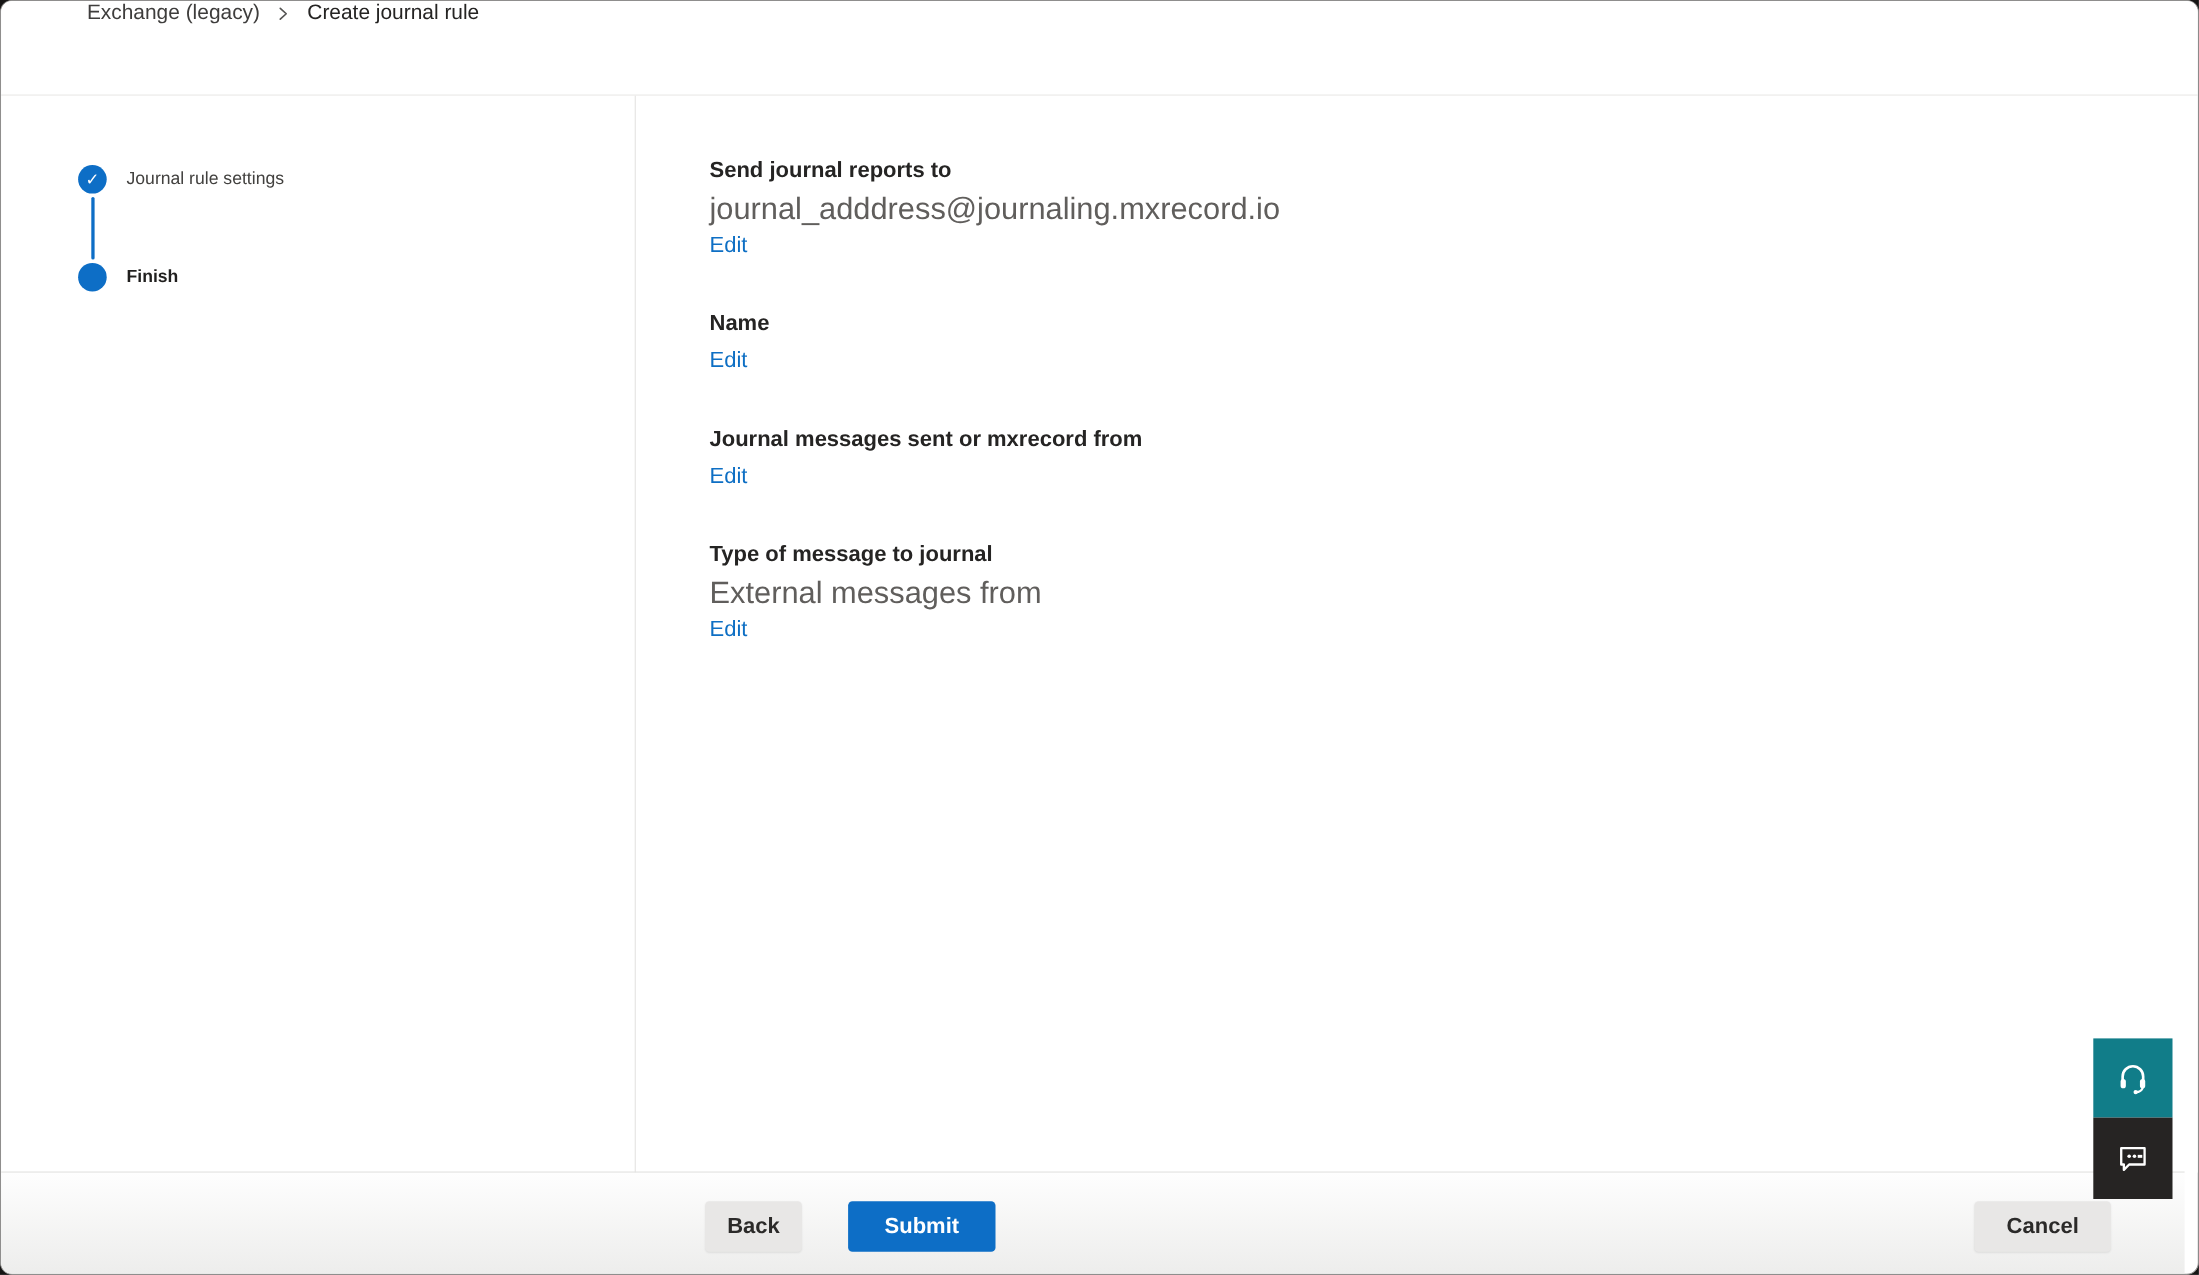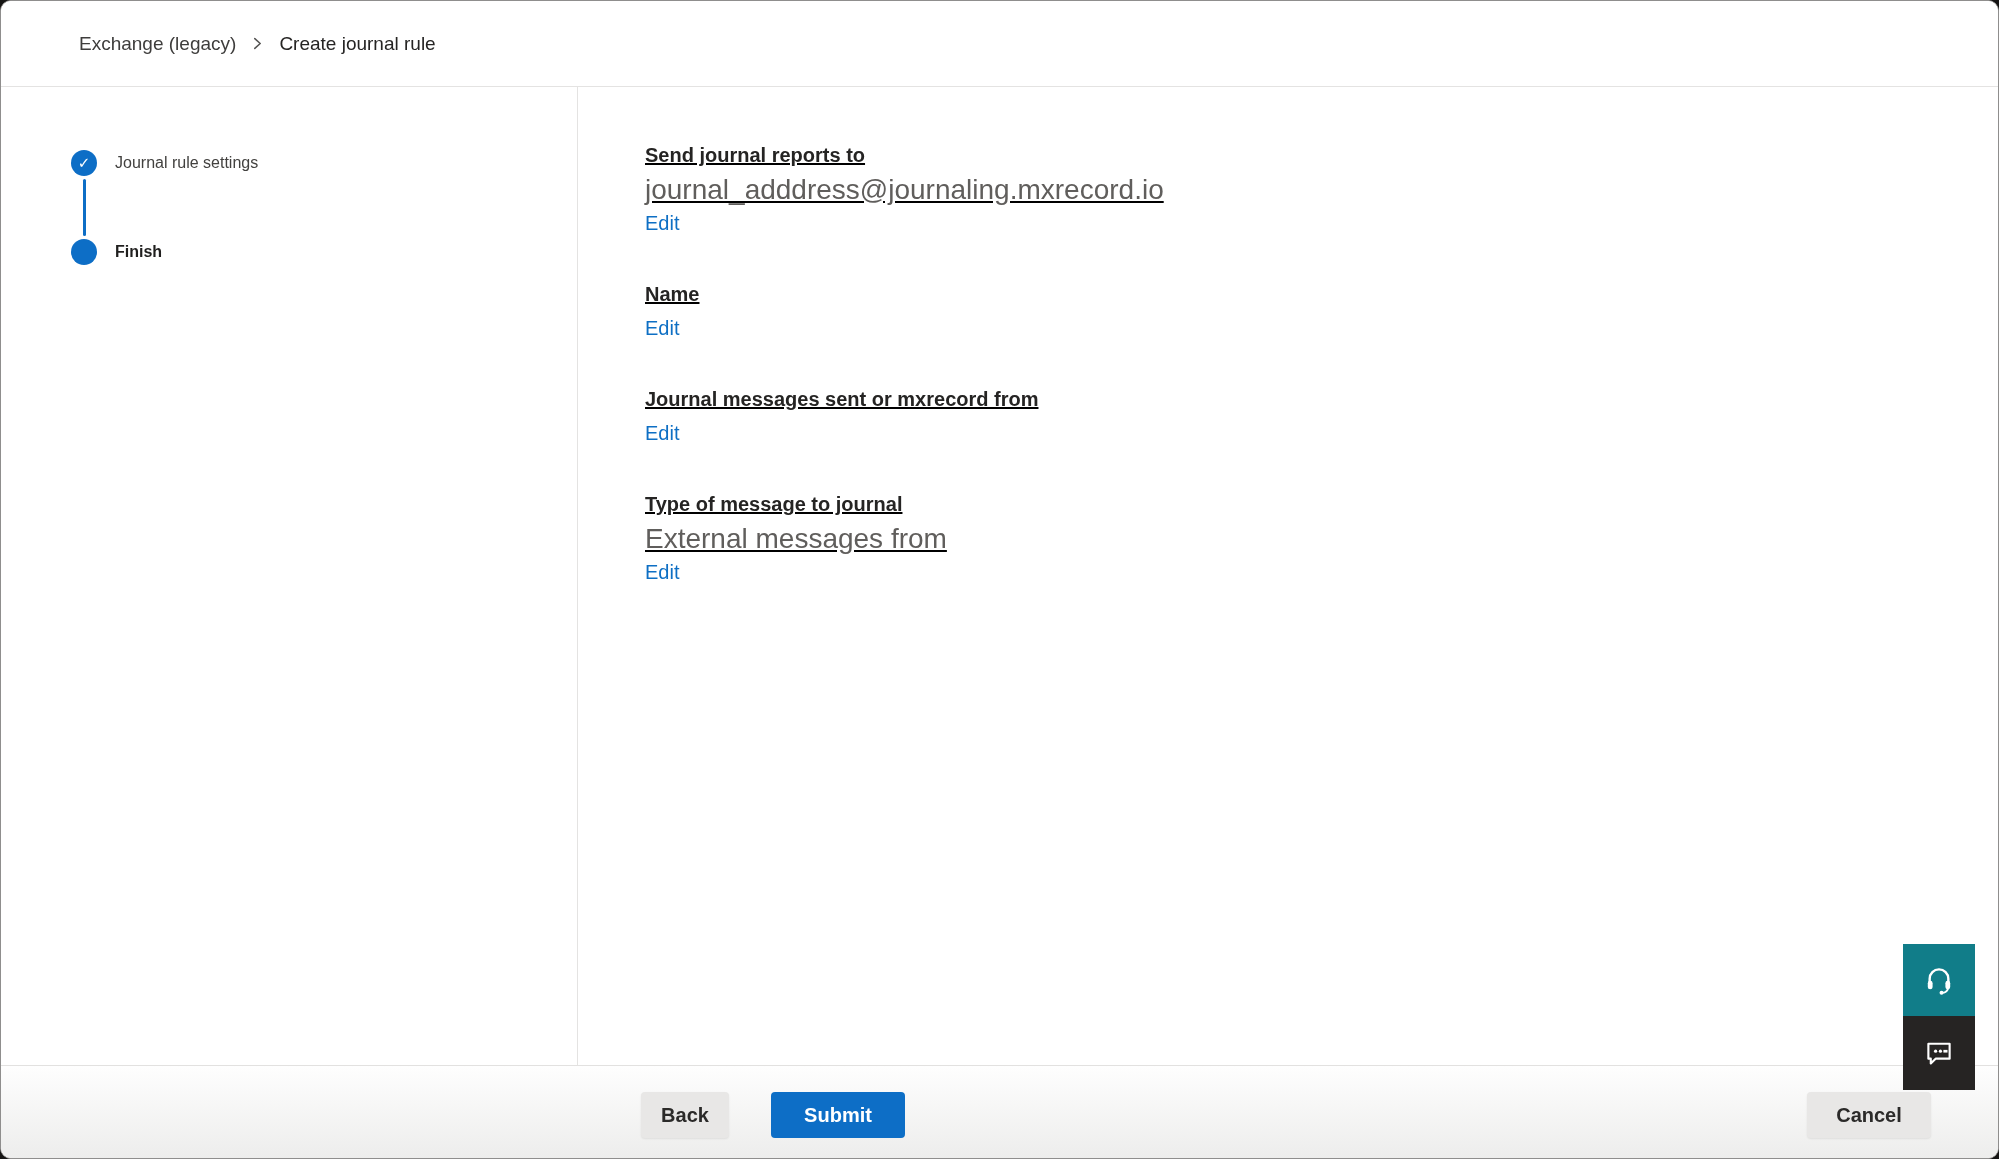--- a/index.html
+++ b/index.html
@@ -16,21 +16,21 @@
     border-radius: 11px;
     border: 1px solid #8f8e8d;
     box-sizing: border-box;
     overflow: hidden;
   }
   
   .topbar {
     height: 86px;
     background: #fff;
     border-bottom: 1px solid #e4e3e2;
-    display: flex; align-items: center;
+    display: flex; align-items: flex-start;
     padding-left: 78px;
     box-sizing: border-box;
   }
   .breadcrumb { display: flex; align-items: center; gap: 15px; font-size: 19px; }
   .crumb-link { color: #3e3d3c; text-decoration: none; cursor: pointer; }
   .crumb-sep { display: flex; align-items: center; color: #555453; }
   .crumb-current { color: #252423; }
   
   .body-area {
     position: absolute; top: 86px; bottom: 92px; left: 0; right: 0;
@@ -62,32 +62,32 @@
   .step-label { font-size: 16px; color: #42413f; }
   .step-label.current { font-weight: 700; color: #201f1e; }
   
   .content { flex: 1 1 auto; padding: 55px 60px 0 67px; box-sizing: border-box; }
   .page-title {
     margin: 0 0 50px 0;
     font-size: 41px; font-weight: 700;
     color: #232221;
     letter-spacing: -0.3px;
   }
-  .review-section { margin-bottom: 44px; text-decoration: underline; }
+  .review-section { margin-bottom: 44px; }
   .section-label { font-size: 20px; font-weight: 700; color: #252423; line-height: 27px; }
   .section-value { font-size: 28px; color: #605e5c; line-height: 27px; margin-top: 7px; }
   .edit-link {
     display: inline-block;
     font-size: 20px; line-height: 27px; margin-top: 7px;
     color: var(--accent_link, #0e6fc4);
     text-decoration: none; cursor: pointer;
   }
   
   .footer {
-    position: absolute; left: 0; right: 0; bottom: 0; height: 92px;
+    position: absolute; left: 0; right: 12px; bottom: 0; height: 92px;
     border-top: 1px solid #e2e1e0;
     background: linear-gradient(180deg, #fefefe 0%, #ededec 100%);
     z-index: 2;
   }
   .btn {
     position: absolute; top: 26px; height: 46px;
     border: none; border-radius: 4px;
     font-family: inherit; font-size: 20px; font-weight: 700;
     cursor: pointer;
     display: flex; align-items: center; justify-content: center;

